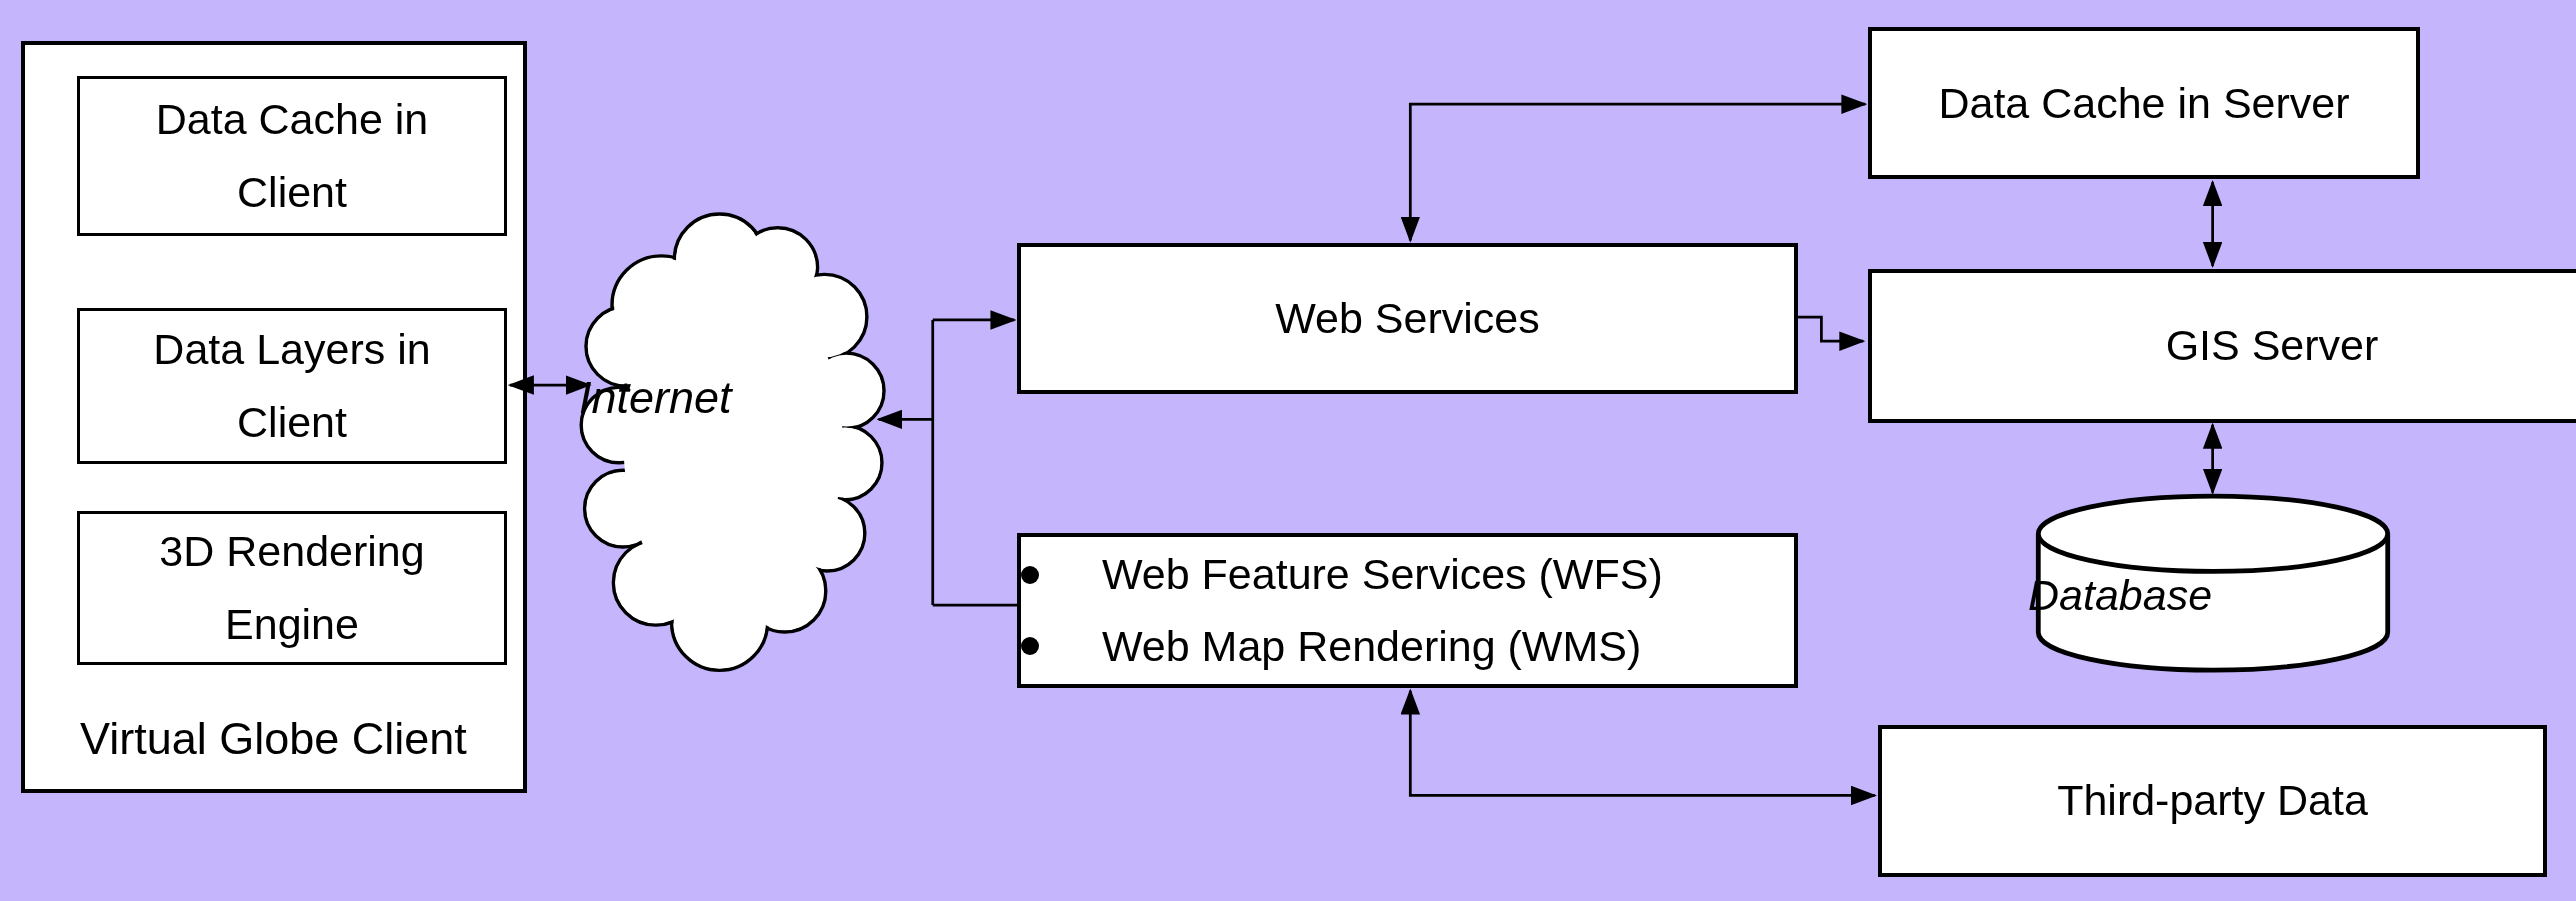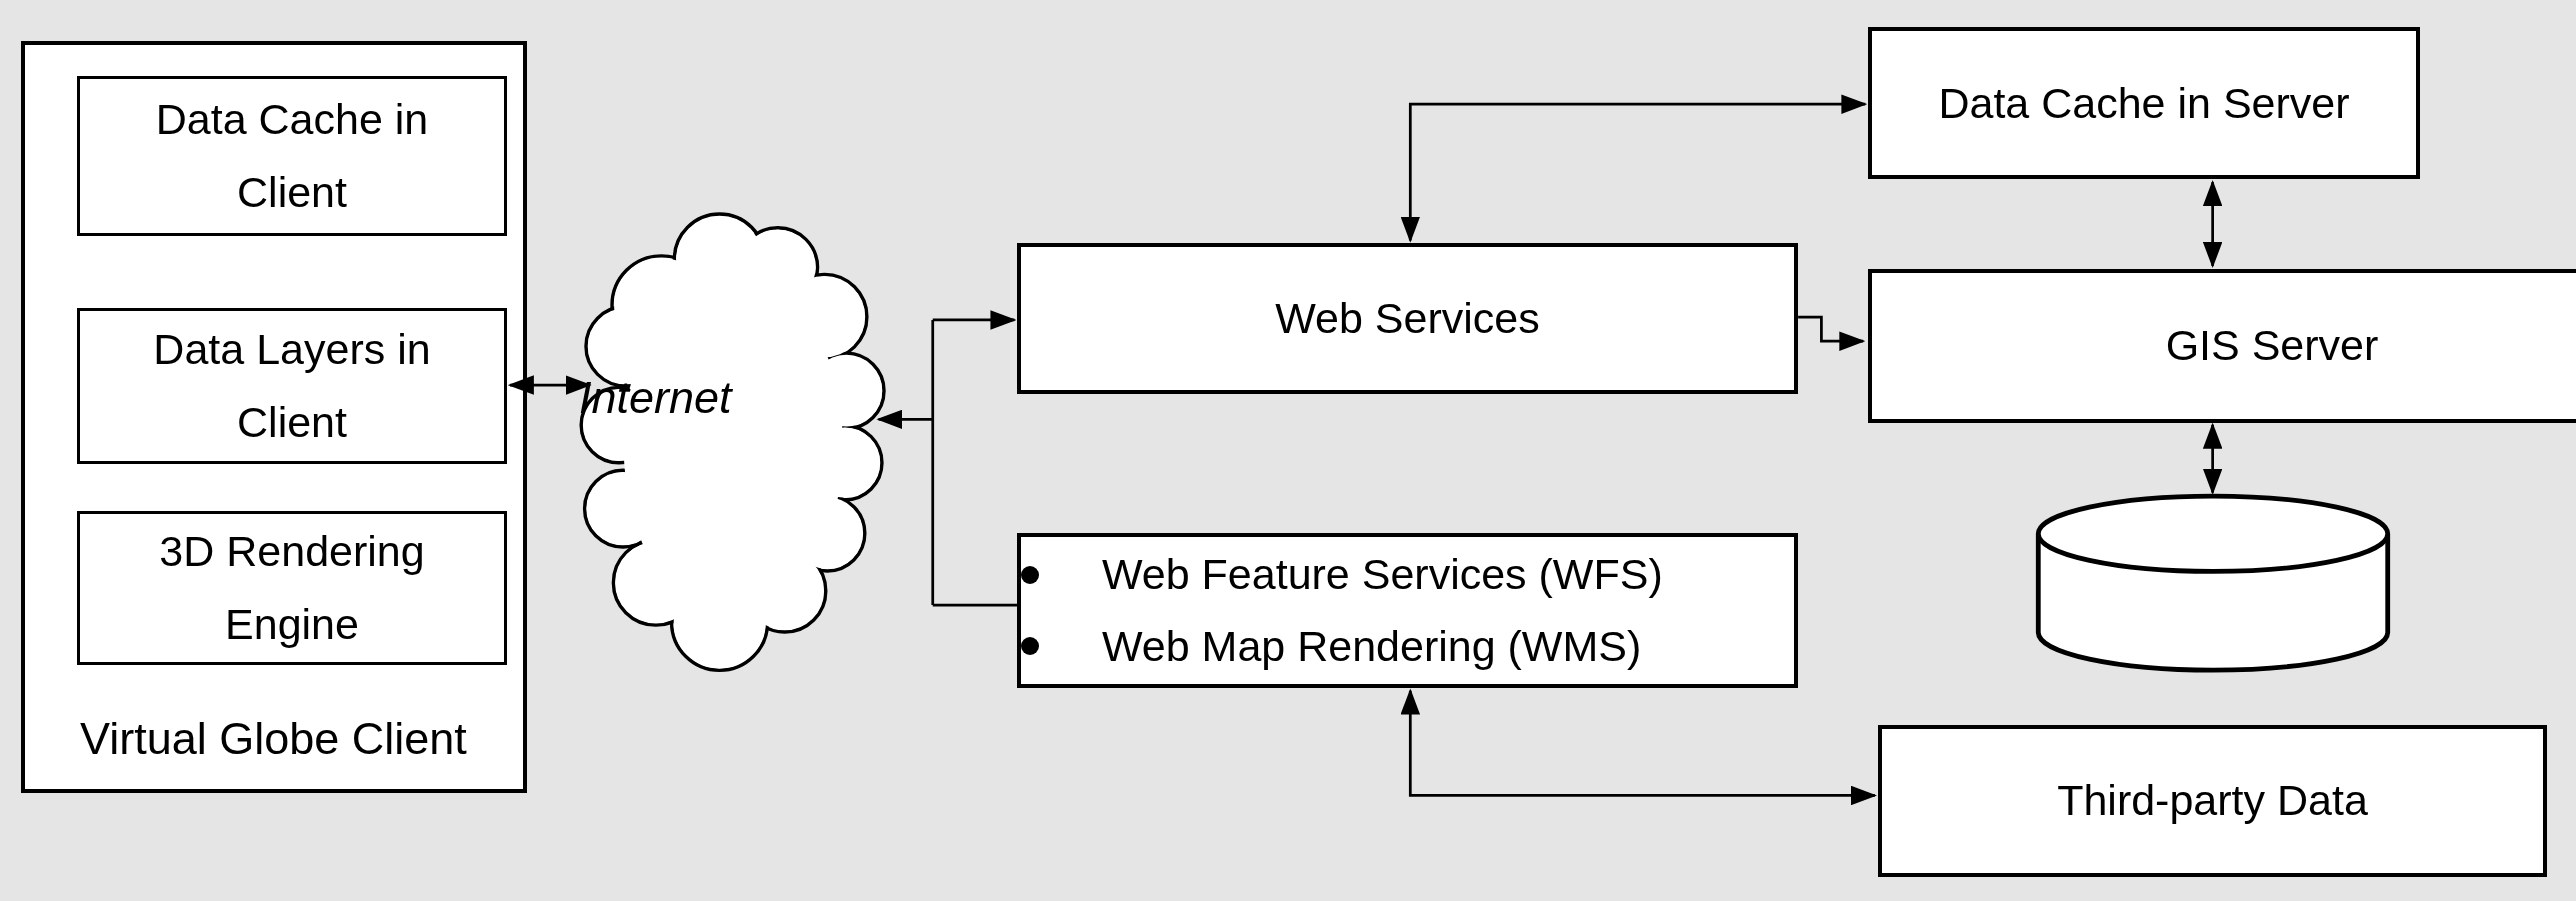--- a/index.html
+++ b/index.html
@@ -1,19 +1,19 @@
 <!DOCTYPE html>
 <html style="font-size:11px"><head>
 <meta charset="utf-8">
 <style>
   html,body{margin:0;padding:0;background:#ffffff;}
   .stage{
     position:relative;
     width:2576px;height:901px;
-    background:#e5e5e5;
+    background:#c4b5fd;
     font-family:"Liberation Sans", sans-serif;
     color:#000;
     overflow:hidden;
   }
   .box{
     position:absolute;
     background:#ffffff;
     border:4.8px solid #000;
     display:flex;
     align-items:center;
@@ -138,20 +138,21 @@
   </div>
 
   <div class="box" style="left:1868px;top:269px;width:808px;height:154px;text-align:center;">
     <span class="lbl">GIS Server</span>
   </div>
 
   <svg class="shape-layer" style="left:2028px;top:487px;" width="370" height="199" viewBox="0 0 540 290">
     <path d="M 15 68 L 15 212 A 255 55 0 0 0 525 212 L 525 68" fill="#ffffff" stroke="#000" stroke-width="7"></path>
     <ellipse cx="270" cy="68" rx="255" ry="55" fill="#ffffff" stroke="#000" stroke-width="7"></ellipse>
   </svg>
+  <div class="float-lbl" style="left:2028px;top:571px;width:370px;font-size:43px;">Database</div>
 
   <div class="box" style="left:1878px;top:725px;width:669px;height:152px;">
     <span class="lbl">Third-party Data</span>
   </div>
 
   <svg class="svg-layer" width="2576" height="901" viewBox="0 0 3759 1315">
     <defs>
       <marker id="arr" viewBox="0 0 12 9" refX="11" refY="4.5" markerWidth="38" markerHeight="28.5" markerUnits="userSpaceOnUse" orient="auto-start-reverse">
         <path d="M0,0 L12,4.5 L0,9 z" fill="#000"></path>
       </marker>

